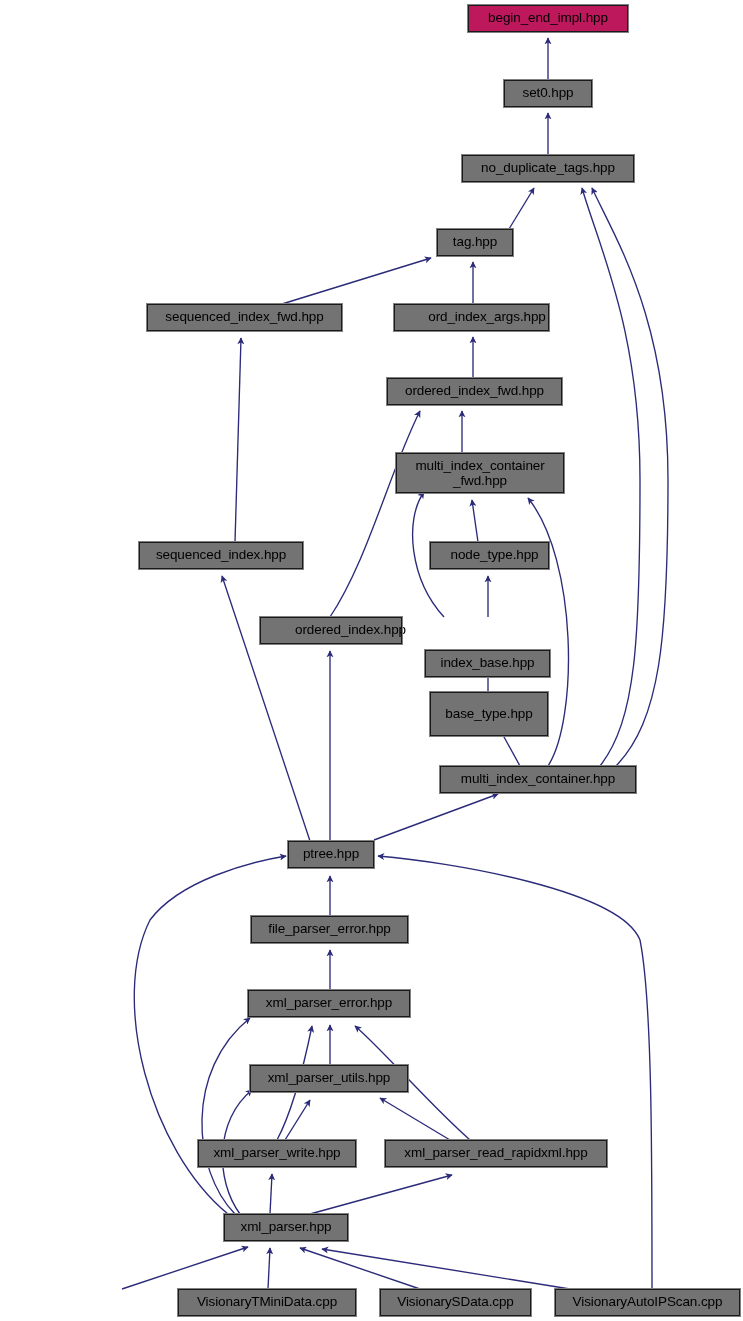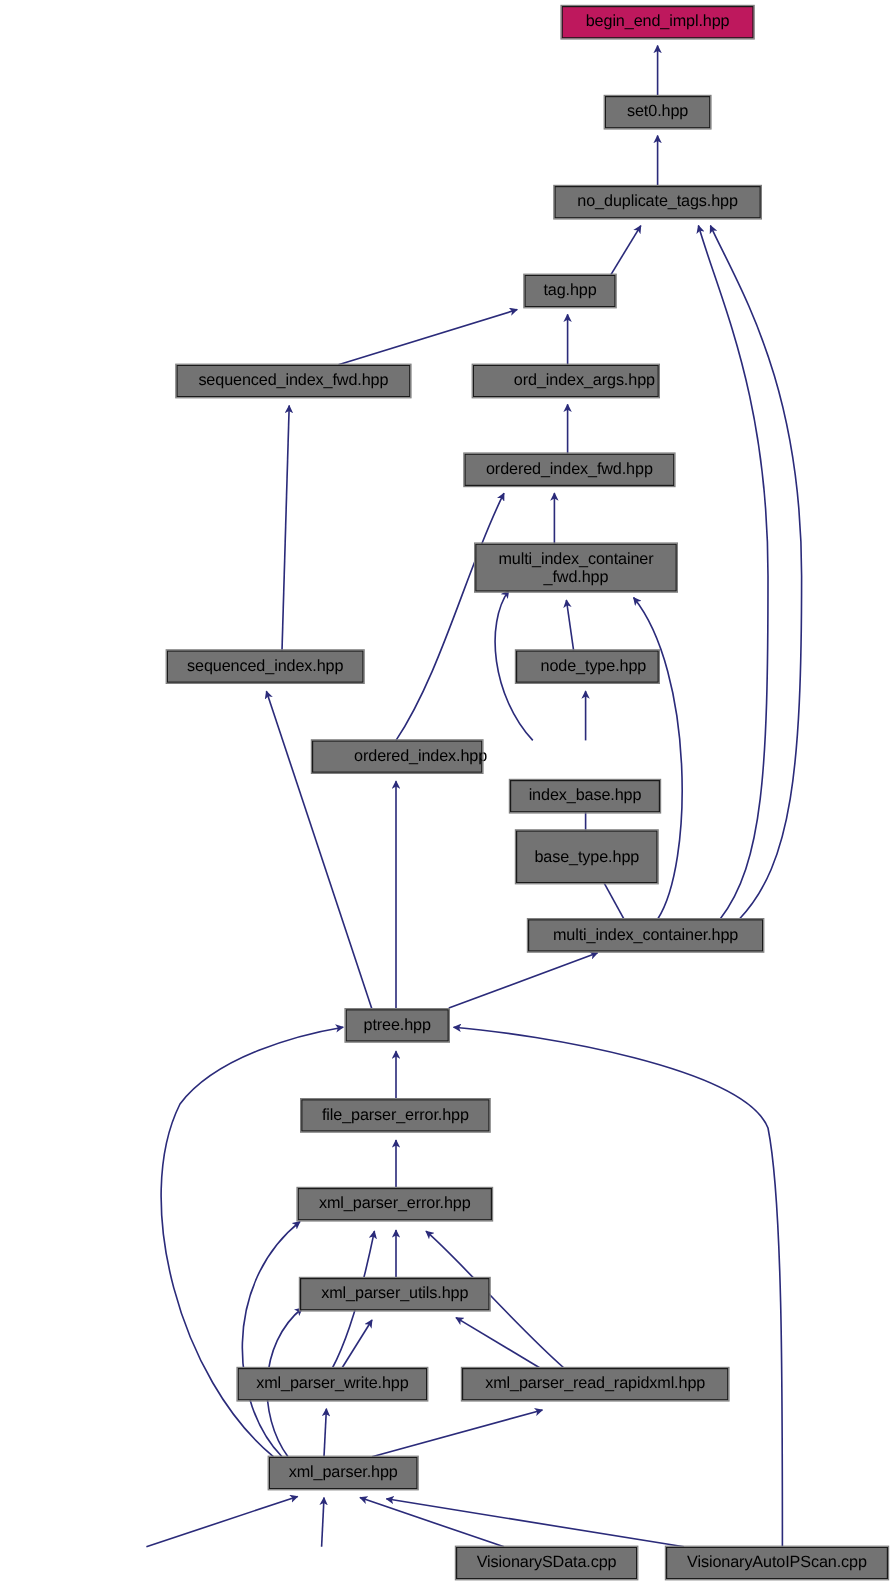--- a/index.html
+++ b/index.html
@@ -109,15 +109,16 @@
     <div class="node" style="left: 425px; top: 617px; width: 125px; height: 27px; margin-top: 33px;">index_base.hpp</div>
     <div class="node" style="left: 430px; top: 692px; width: 118px; height: 44px;">base_type.hpp</div>
     <div class="node" style="left: 440px; top: 766px; width: 196px; height: 27px;">multi_index_container.hpp</div>
     <div class="node" style="left: 288px; top: 841px; width: 86px; height: 27px;">ptree.hpp</div>
     <div class="node" style="left: 251px; top: 916px; width: 157px; height: 27px;">file_parser_error.hpp</div>
     <div class="node" style="left: 248px; top: 990px; width: 162px; height: 27px;">xml_parser_error.hpp</div>
     <div class="node" style="left: 250px; top: 1065px; width: 158px; height: 27px;">xml_parser_utils.hpp</div>
     <div class="node" style="left: 198px; top: 1140px; width: 158px; height: 27px;">xml_parser_write.hpp</div>
     <div class="node" style="left: 385px; top: 1140px; width: 222px; height: 27px;">xml_parser_read_rapidxml.hpp</div>
     <div class="node" style="left: 224px; top: 1214px; width: 124px; height: 27px;">xml_parser.hpp</div>
+    <div class="node" style="left: 178px; top: 1289px; width: 178px; height: 27px;">VisionaryTMiniData.cpp</div>
     <div class="node" style="left: 380px; top: 1289px; width: 151px; height: 27px;">VisionarySData.cpp</div>
     <div class="node" style="left: 555px; top: 1289px; width: 185px; height: 27px;">VisionaryAutoIPScan.cpp</div>
   </div>
 
 </body></html>

